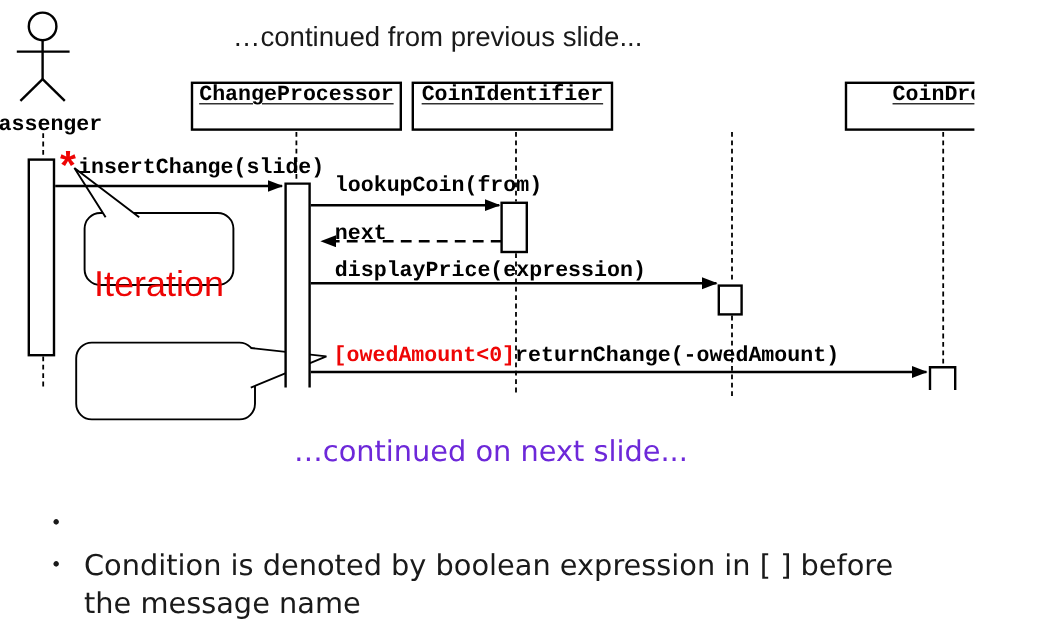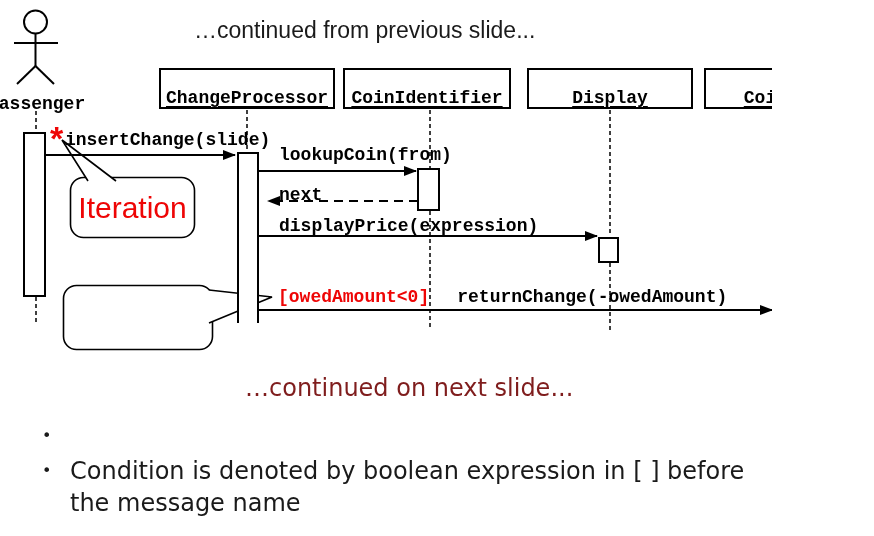--- a/index.html
+++ b/index.html
@@ -1,48 +1,49 @@
 <!DOCTYPE html>
 <html style="--red: #ee0505;"><head>
 <meta charset="utf-8">
 <style>
   html,body{margin:0;padding:0;background:#fff;}
   .stage{
     position:relative;width:772px;height:536px;background:#fff;overflow:hidden;
-    font-family:"Liberation Sans",sans-serif;color:#000;
+    font-family:"Liberation Sans",sans-serif;color:#000;padding-left:40px;
   }
   .layer{position:absolute;left:0;top:0;}
   .title{
     position:absolute;left:194px;top:17px;font-size:23px;letter-spacing:0px;
     font-family:"Liberation Sans",sans-serif;color:#1a1a1a;white-space:nowrap;
   }
   .continued-on{
     position:absolute;left:245px;top:362px;font-size:24px;
-    font-family:"DejaVu Sans",sans-serif;color:#7f1d1d;white-space:nowrap;margin-top:12px;
+    font-family:"DejaVu Sans",sans-serif;color:#6d28d9;white-space:nowrap;
   }
   .mono{
     font-family:"Liberation Mono","DejaVu Sans Mono",monospace;
     font-weight:bold;font-size:18px;line-height:18px;white-space:nowrap;
   }
   .objbox{
     position:absolute;top:68px;height:41px;border:2px solid #000;background:#fff;
-    display:flex;align-items:flex-end;justify-content:center;box-sizing:border-box;
+    display:flex;align-items:flex-start;justify-content:center;box-sizing:border-box;
   }
   .objbox .u{text-decoration:underline;text-underline-offset:3px;}
   .actor-label{position:absolute;left:-12px;top:95px;}
   .msg{position:absolute;display:flex;}
   .red{color:var(--red,#ee0505);}
   .iter-star{
     position:absolute;left:50px;top:121px;font-size:34px;line-height:34px;
     font-weight:bold;font-family:"Liberation Sans",sans-serif;color:var(--red,#ee0505);
   }
   .callout-label{
     position:absolute;display:flex;align-items:center;justify-content:center;
     font-family:"Liberation Sans",sans-serif;font-size:30px;color:var(--red,#ee0505);
     white-space:nowrap;
+    margin-top:30px;
   }
   .bullets{position:absolute;left:42px;top:420px;width:790px;
     font-family:"DejaVu Sans",sans-serif;font-size:24px;line-height:32px;color:#1a1a1a;}
   .bullet-row{display:flex;align-items:flex-start;}
   .bullet-row + .bullet-row{margin-top:3px;}
   .bullet-dot{width:28px;font-size:16px;line-height:32px;flex:none;}
   .bullet-text{white-space:pre-line;}
 </style>
 </head>
 <body>
@@ -101,44 +102,41 @@
   <div class="title">…continued from previous slide...</div>
 
   <div class="actor-label mono">Passenger</div>
 
   <div class="objbox mono" style="left:159px;width:176px">
     <span class="u">ChangeProcessor</span>
   </div>
   <div class="objbox mono" style="left:343px;width:168px">
     <span class="u">CoinIdentifier</span>
   </div>
-  <div class="objbox mono" style="left:527px;width:166px">
-    <span class="u">Display</span>
-  </div>
   <div class="objbox mono" style="left:704px;width:166px">
     <span class="u">CoinDrop</span>
   </div>
 
   <div class="iter-star">*</div>
 
   <div class="msg mono" style="left:65px;top:131px">
     <span>insertChange(slide)</span>
   </div>
   <div class="msg mono" style="left:279px;top:146px">
     <span>lookupCoin(from)</span>
   </div>
   <div class="msg mono" style="left:279px;top:186px">
     <span>next</span>
   </div>
   <div class="msg mono" style="left:279px;top:217px">
     <span>displayPrice(expression)</span>
   </div>
   <div class="msg mono" style="left:278px;top:288px">
     <span class="red">[owedAmount&lt;0]</span>
-    <span style="margin-left:28px">returnChange(-owedAmount)</span>
+    <span style="margin-left:0">returnChange(-owedAmount)</span>
   </div>
 
   <div class="callout-label" style="left:70px;top:177px;width:125px;height:61px">Iteration</div>
 
   <div class="continued-on">…continued on next slide...</div>
 
   <div class="bullets">
     <div class="bullet-row">
       <span class="bullet-dot">•</span>
     </div>

